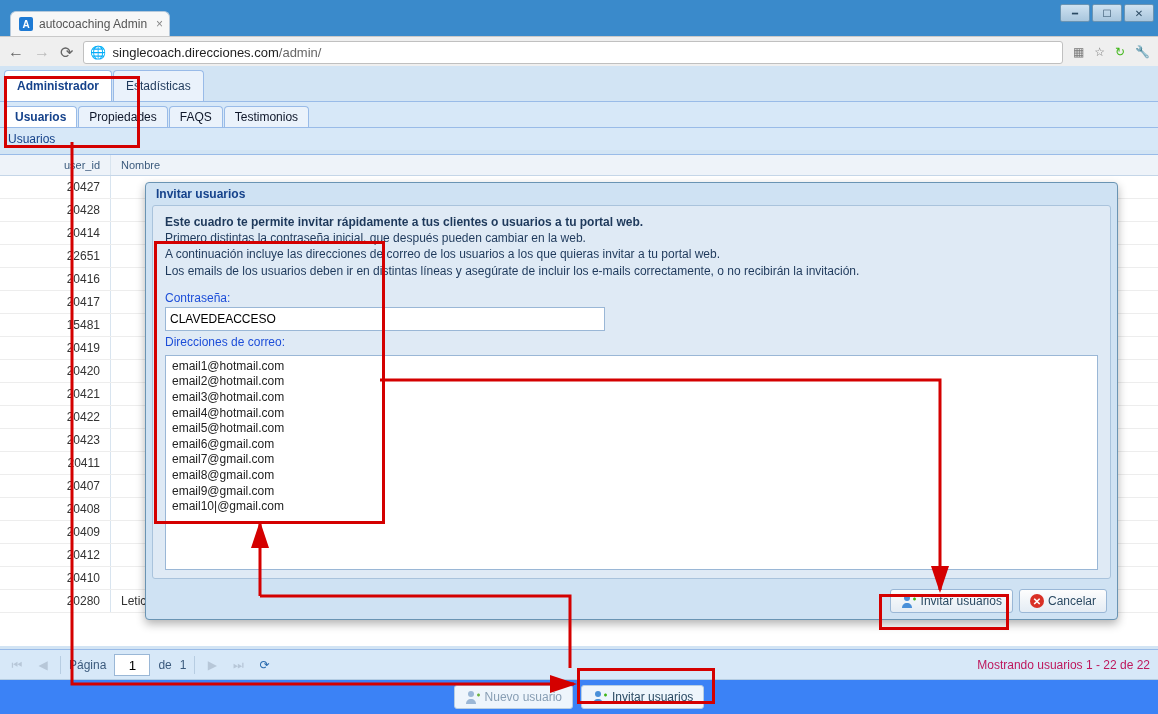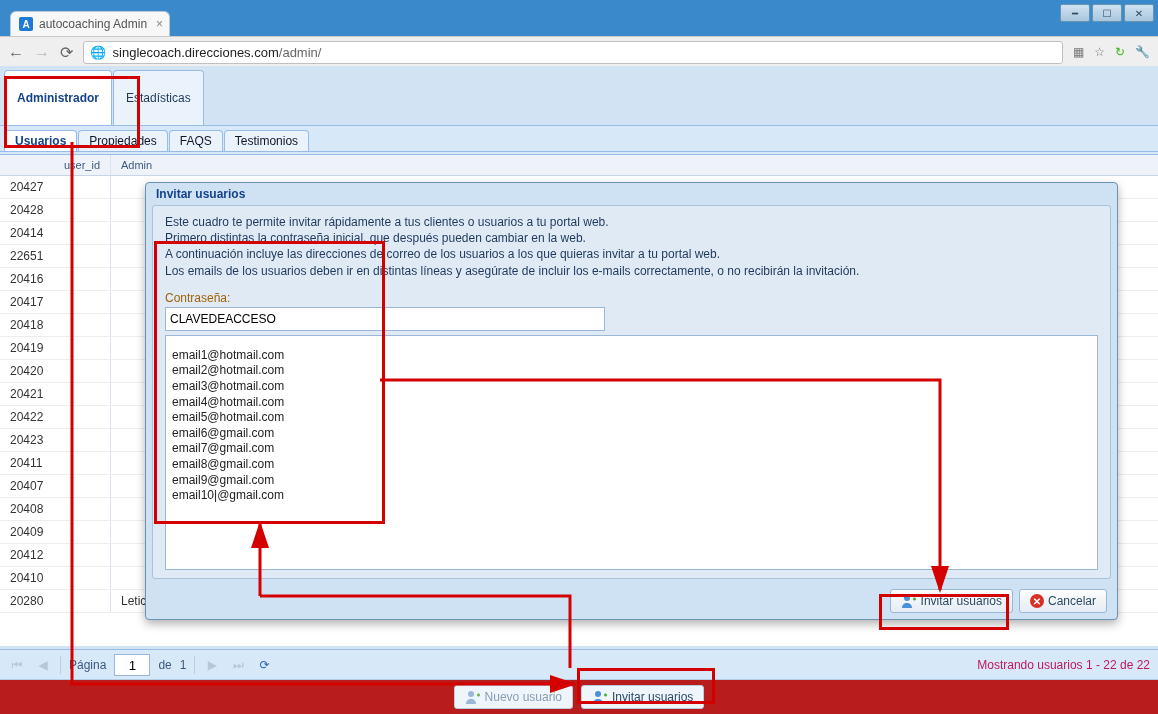--- a/index.html
+++ b/index.html
@@ -14,50 +14,50 @@
   .tab .close{position:absolute;right:6px;top:5px;font-size:12px;color:#888}
   
   .nav-bar{position:absolute;left:0;right:0;top:36px;height:30px;background:#efefef;border-top:1px solid #c9c9c9;border-bottom:1px solid #c9c9c9;display:flex;align-items:center;padding:0 8px;gap:10px}
   .nav-icons{display:flex;gap:10px;align-items:center;color:#666;font-size:16px}
   .url-box{flex:1;height:21px;background:#fff;border:1px solid #c0c0c0;border-radius:3px;display:flex;align-items:center;padding:0 6px;font-size:13px;color:#666}
   .url-box .domain{color:#222}
   .ext-icons{display:flex;gap:10px;align-items:center;color:#777}
   
   .app-body{position:absolute;left:0;right:0;top:66px;bottom:34px;background:#d2e4f4;overflow:hidden}
   .top-tabs{display:flex;gap:1px;padding:4px 4px 0 4px}
-  .top-tab{border:1px solid #99bbe8;border-bottom:none;background:#eaf2fb;padding:20px 12px;border-top-left-radius:4px;border-top-right-radius:4px;font-size:12px;color:#1e395b;cursor:pointer}
+  .top-tab{border:1px solid #99bbe8;border-bottom:none;background:#eaf2fb;padding:8px 12px;border-top-left-radius:4px;border-top-right-radius:4px;font-size:12px;color:#1e395b;cursor:pointer}
   .top-tab.active{background:#fff;color:#15428b;font-weight:bold}
   .sub-tabs{display:flex;gap:1px;padding:4px 4px 0 4px;border-top:1px solid #99bbe8;background:#d7e8f8}
   .sub-tab{border:1px solid #99bbe8;border-bottom:none;background:#eaf2fb;padding:3px 10px;border-top-left-radius:4px;border-top-right-radius:4px;font-size:12px;color:#0f172a;cursor:pointer}
   .sub-tab.active{background:#fff;color:#15428b;font-weight:bold}
   .panel-title{padding:4px 8px;color:#15428b;font-size:12px;border-top:1px solid #99bbe8;background:#d7e8f8}
   .grid-area{position:absolute;left:0;right:0;top:88px;bottom:34px;background:#fff;overflow:auto;border-top:1px solid #99bbe8}
   .grid-header{display:flex;background:#eef3f9;border-bottom:1px solid #c5d6e8;font-weight:normal;color:#3b5a7d;font-size:11px}
   .col-id{width:90px;padding:4px 10px;text-align:right;border-right:1px solid #d8e4ef}
   .col-name{flex:1;padding:4px 10px}
   .grid-row{display:flex;border-bottom:1px solid #ededed;font-size:12px;color:#333}
-  .grid-row .col-id{text-align:left}
+  .grid-row .col-id{text-align:right}
   .paging-bar{position:absolute;left:0;right:0;bottom:0;height:30px;background:#d7e8f8;border-top:1px solid #99bbe8;display:flex;align-items:center;padding:0 8px;gap:8px;color:#3b5a7d;font-size:12px}
   .pg-btn{width:18px;height:18px;display:flex;align-items:center;justify-content:center;color:#6a85a3;cursor:pointer}
   .pg-btn.disabled{color:#b7c7d8}
   .pg-input{width:30px;height:18px;text-align:center;border:1px solid #9ab7d6}
   .pg-status{margin-left:auto;color:#be185d}
   
-  .bottom-toolbar{position:absolute;left:0;right:0;bottom:0;height:34px;background:#b91c1c;border-top:1px solid #b5cde3;display:flex;align-items:center;justify-content:center;gap:8px}
+  .bottom-toolbar{position:absolute;left:0;right:0;bottom:0;height:34px;background:#3b82f6;border-top:1px solid #b5cde3;display:flex;align-items:center;justify-content:center;gap:8px}
   .tb-btn{display:flex;align-items:center;gap:4px;background:#eef5fc;border:1px solid #b7cde2;padding:3px 10px;border-radius:3px;font-size:12px;color:#2b4a63;cursor:pointer}
   .tb-btn.disabled{color:#889eb4}
   
   .dialog{position:absolute;left:145px;top:116px;right:40px;bottom:60px;background:#cfe2f3;border:1px solid #6a94b3;border-radius:4px;box-shadow:0 4px 10px rgba(0,0,0,.3);display:flex;flex-direction:column}
   .dialog-title{padding:4px 10px;color:#15428b;font-weight:bold;font-size:12px}
   .dialog-body{flex:1;margin:0 6px 4px 6px;background:#dfeaf5;border:1px solid #a9c3dc;border-radius:3px;padding:8px 12px;display:flex;flex-direction:column;overflow:hidden}
   .intro{font-size:12px;color:#1e395b;line-height:1.35;margin-bottom:8px}
-  .intro .bold{font-weight:normal}
-  .form-label{color:#a16207;margin:4px 0 2px 0;font-size:12px}
+  .intro .bold{font-weight:bold}
+  .form-label{color:#1d4ed8;margin:4px 0 2px 0;font-size:12px}
   .pwd-input{width:430px;height:20px;border:1px solid #9ab7d6;background:#fff;font-family:inherit;font-size:12px;padding:1px 4px}
-  .email-area{flex:1;background:#fff;border:1px solid #9ab7d6;margin-top:4px;padding:12px 6px;font-size:12px;line-height:1.3;color:#222;white-space:pre-line;overflow:auto}
+  .email-area{flex:1;background:#fff;border:1px solid #9ab7d6;margin-top:4px;padding:3px 6px;font-size:12px;line-height:1.3;color:#222;white-space:pre-line;overflow:auto}
   .dialog-buttons{display:flex;justify-content:flex-end;gap:6px;padding:6px 10px}
   .ext-btn{display:flex;align-items:center;gap:4px;background:linear-gradient(#fdfdfd,#e4ecf4);border:1px solid #9ab7d6;padding:3px 10px;border-radius:3px;font-size:12px;color:#2b4a63;cursor:pointer}
   .cancel-ic{width:14px;height:14px;border-radius:50%;background:#d93025;color:#fff;display:flex;align-items:center;justify-content:center;font-size:10px;font-weight:bold}
   
   .anno{position:absolute;border:3px solid #d40000;pointer-events:none}
   svg.arrows{position:absolute;left:0;top:0;pointer-events:none}
   
   .svg-user{width:16px;height:16px}
 </style>
 </head>
@@ -109,21 +109,21 @@
       <div class="sub-tab active">Usuarios</div>
       <div class="sub-tab">Propiedades</div>
       <div class="sub-tab">FAQS</div>
       <div class="sub-tab">Testimonios</div>
     </div>
     <div class="panel-title">Usuarios</div>
 
     <div class="grid-area">
       <div class="grid-header">
         <div class="col-id">user_id</div>
-        <div class="col-name">Admin</div>
+        <div class="col-name">Nombre</div>
       </div>
       <div id="grid-rows">
           <div class="grid-row">
             <div class="col-id">20427</div>
             <div class="col-name"></div>
           </div>
           <div class="grid-row">
             <div class="col-id">20428</div>
             <div class="col-name"></div>
           </div>
@@ -137,21 +137,21 @@
           </div>
           <div class="grid-row">
             <div class="col-id">20416</div>
             <div class="col-name"></div>
           </div>
           <div class="grid-row">
             <div class="col-id">20417</div>
             <div class="col-name"></div>
           </div>
           <div class="grid-row">
-            <div class="col-id">20418</div>
+            <div class="col-id">15481</div>
             <div class="col-name"></div>
           </div>
           <div class="grid-row">
             <div class="col-id">20419</div>
             <div class="col-name"></div>
           </div>
           <div class="grid-row">
             <div class="col-id">20420</div>
             <div class="col-name"></div>
           </div>
@@ -217,20 +217,21 @@
       <div class="dialog-title">Invitar usuarios</div>
       <div class="dialog-body">
         <div class="intro">
           <div class="bold">Este cuadro te permite invitar rápidamente a tus clientes o usuarios a tu portal web.</div>
           <div>Primero distintas la contraseña inicial, que después pueden cambiar en la web.</div>
           <div>A continuación incluye las direcciones de correo de los usuarios a los que quieras invitar a tu portal web.</div>
           <div>Los emails de los usuarios deben ir en distintas líneas y asegúrate de incluir los e-mails correctamente, o no recibirán la invitación.</div>
         </div>
         <div class="form-label">Contraseña:</div>
         <input class="pwd-input" value="CLAVEDEACCESO" style="">
+        <div class="form-label">Direcciones de correo:</div>
         <div class="email-area">email1@hotmail.com
 email2@hotmail.com
 email3@hotmail.com
 email4@hotmail.com
 email5@hotmail.com
 email6@gmail.com
 email7@gmail.com
 email8@gmail.com
 email9@gmail.com
 email10|@gmail.com</div>

